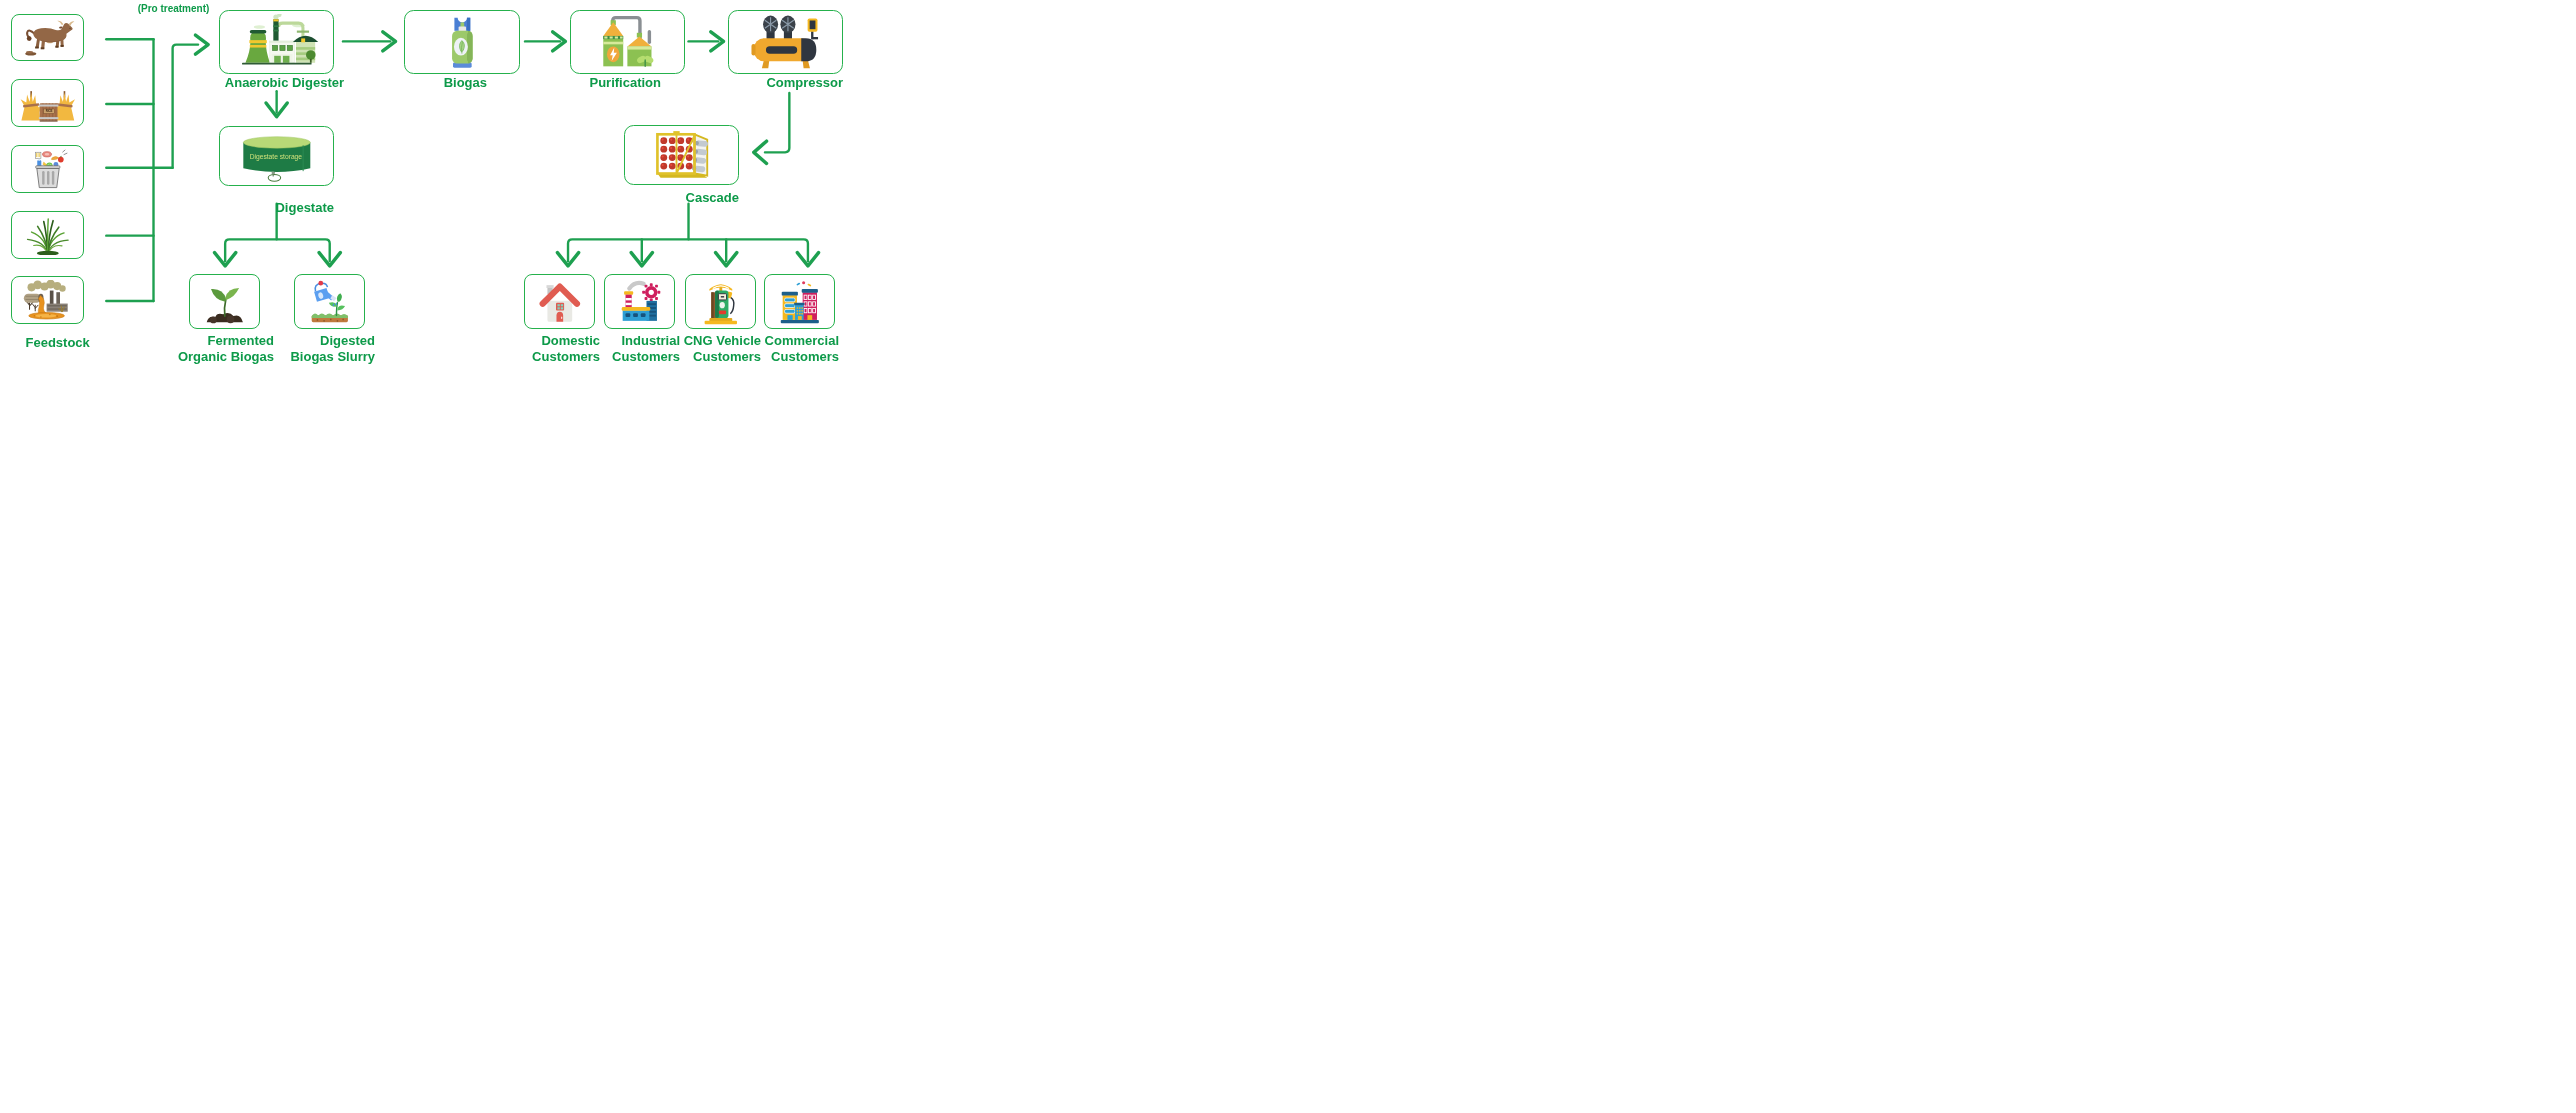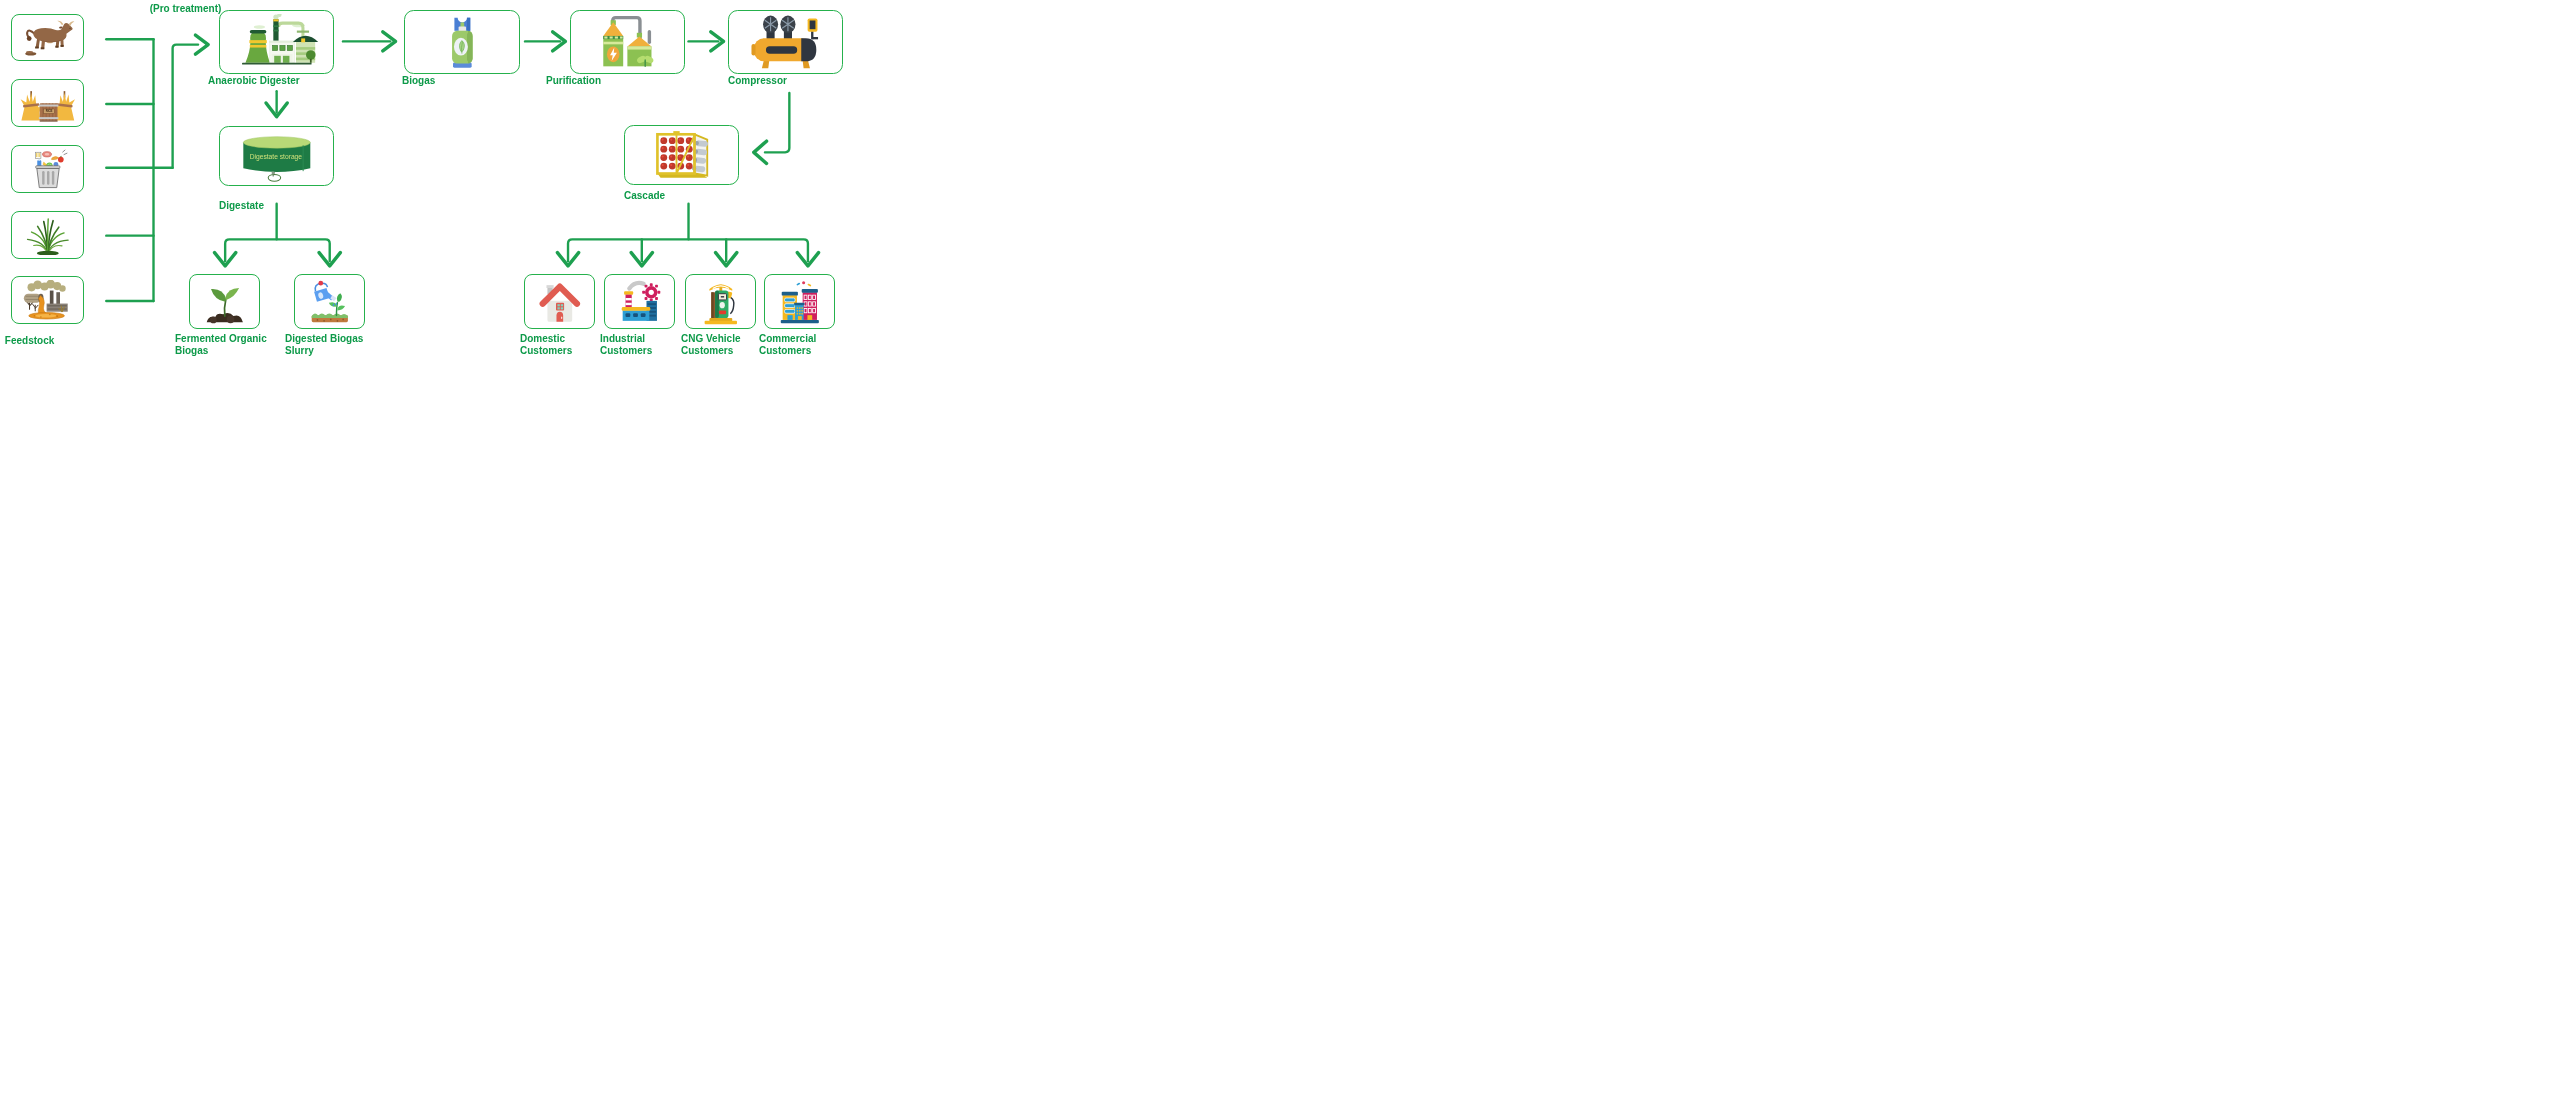--- a/index.html
+++ b/index.html
@@ -8,22 +8,22 @@
     font-family:"Liberation Sans",sans-serif;
   }
   .node{
     position:absolute;background:#fff;border:1.9px solid var(--border);
     border-radius:9.6px;display:flex;align-items:center;justify-content:center;
     box-sizing:border-box;padding:2.7px;
   }
   .node.small{border-radius:8px;border-width:1.6px;}
   .node svg{width:100%;height:100%;}
   .lbl{
-    position:absolute;color:var(--label);font-weight:bold;font-size:10px;
-    line-height:1.22;text-align:left;white-space:normal;
+    position:absolute;color:var(--label);font-weight:bold;font-size:13px;
+    line-height:1.22;text-align:right;white-space:normal;
   }
   .note{
     position:absolute;color:var(--label);font-weight:bold;font-size:10px;
     line-height:1.15;text-align:center;
   }
   #connectors{position:absolute;left:0;top:0;width:859px;height:371px;pointer-events:none;}
   #connectors .flow{stroke:var(--line);stroke-width:4.5;fill:none;stroke-linecap:round;stroke-linejoin:round;}
   #connectors .fhead{stroke:var(--line);stroke-width:6.5;fill:none;stroke-linecap:round;stroke-linejoin:round;}
 </style>
 </head>
@@ -66,21 +66,21 @@
     <path class="flow" d="M1296 384 V451"></path>
     <path class="flow" d="M1069 492 V459 Q1069 451 1077 451 H1513 Q1521 451 1521 459 V492"></path>
     <path class="flow" d="M1208 451 V492"></path>
     <path class="flow" d="M1367 451 V492"></path>
     <polyline class="fhead" points="1049,476 1069,501 1089,476"></polyline>
     <polyline class="fhead" points="1188,476 1208,501 1228,476"></polyline>
     <polyline class="fhead" points="1347,476 1367,501 1387,476"></polyline>
     <polyline class="fhead" points="1501,476 1521,501 1541,476"></polyline>
   </svg>
 
-  <div class="note" style="left:135px;top:3.2px;width:77px;margin-left:12px;">(Pro treatment)</div>
+  <div class="note" style="left:135px;top:3.2px;width:77px;">(Pro treatment)</div>
 
   <div class="node small" style="left:11px;top:14px;width:73px;height:47px;">
     <svg viewBox="0 0 150 100">
       <ellipse cx="32" cy="90" rx="14" ry="4.5" fill="#7d5636"></ellipse>
       <ellipse cx="29" cy="86.5" rx="9" ry="3.5" fill="#936746"></ellipse>
       <path d="M42 40 Q27 26 23 36 Q21 44 29 50" fill="none" stroke="#7a4f33" stroke-width="5" stroke-linecap="round"></path>
       <circle cx="28" cy="52" r="6" fill="#6b4226"></circle>
       <path d="M48 52 L44 76 L52 76 L55 54 Z" fill="#8a5f3e"></path>
       <path d="M60 54 L58 78 L66 78 L68 56 Z" fill="#936746"></path>
       <path d="M97 50 L95 74 L102 74 L105 52 Z" fill="#8a5f3e"></path>

